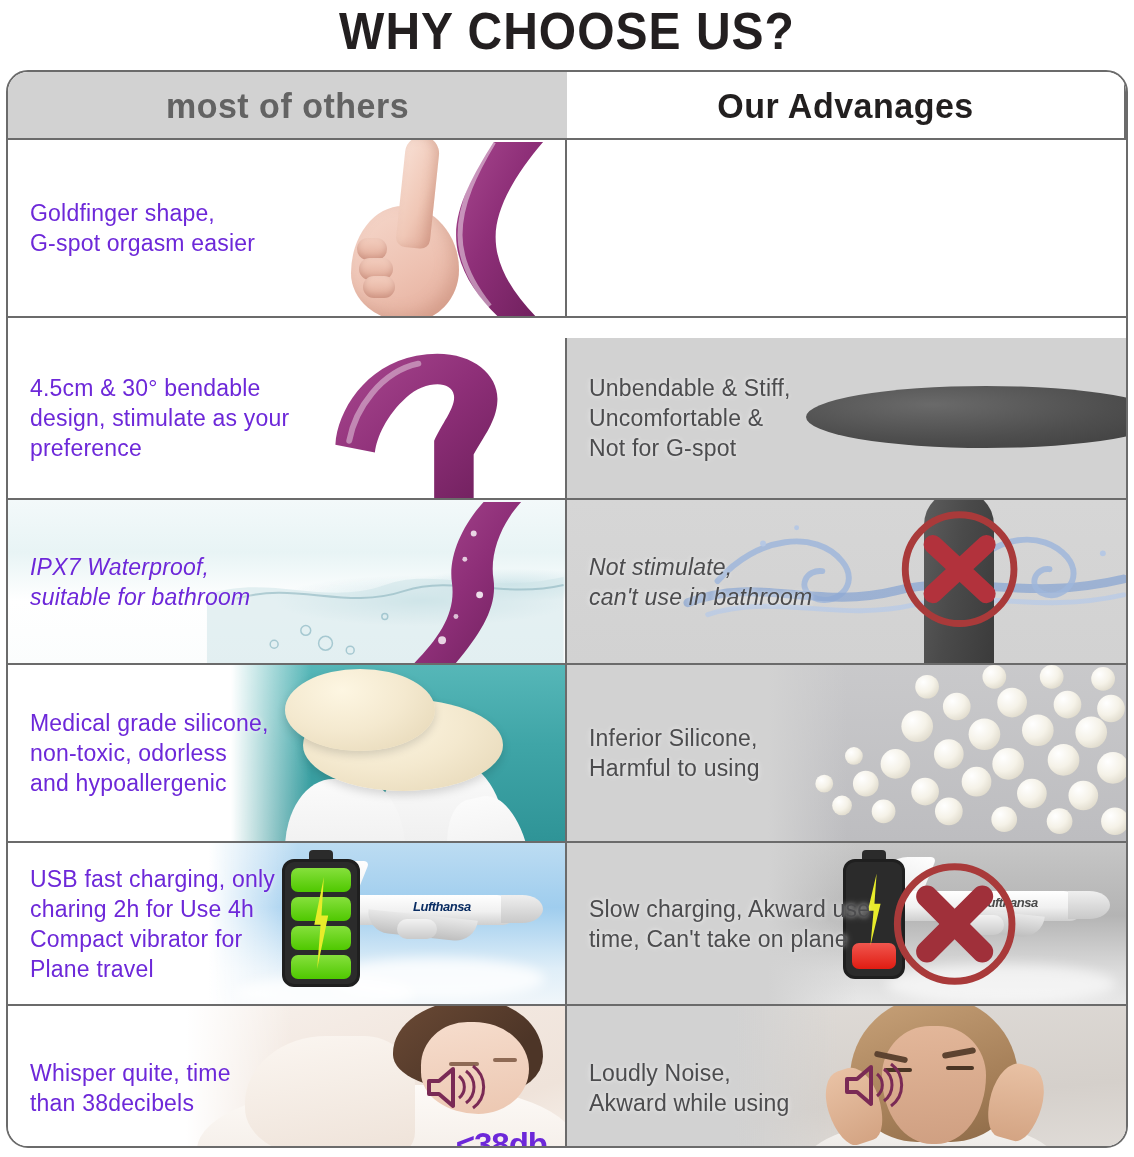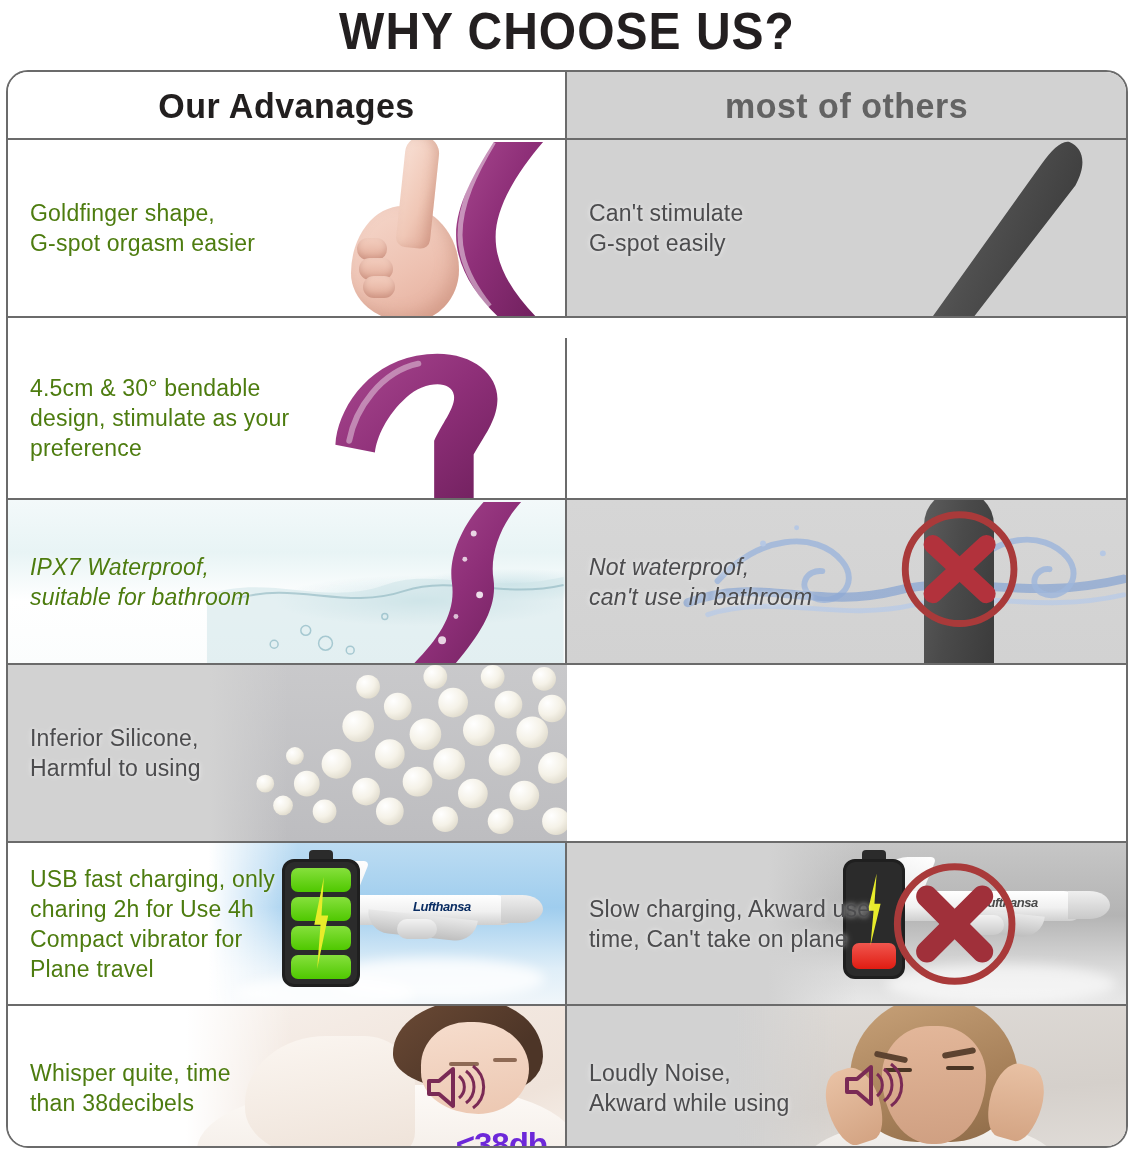--- a/index.html
+++ b/index.html
@@ -83,21 +83,21 @@
   .hdr-right { color: #636363; }
 
   
   .cell-body { display: flex; align-items: center; height: 100%; }
   .celltext {
     position: relative;
     z-index: 5;
     padding-left: 22px;
     font-size: 23px;
     line-height: 30px;
-    color: #4d7c0f;
+    color: #6d28d9;
     letter-spacing: 0.2px;
     white-space: pre-line;
     text-shadow: 0 0 4px rgba(255,255,255,.55), 0 0 8px rgba(255,255,255,.4);
   }
   .cell.right .celltext { color: #4c4c4e; }
 
   .art { position: absolute; inset: 0; z-index: 1; pointer-events: none; }
 
   
   .row.r1 { height: 178px; }
@@ -344,25 +344,25 @@
 </head>
 <body>
 
 <div class="page">
 
   <div class="title">WHY CHOOSE US?</div>
 
   <div class="table">
 
     <div class="row header">
+      <div class="cell right">
+        <span class="hdr-text hdr-right">most of others</span>
+      </div>
       <div class="cell left">
         <span class="hdr-text hdr-left">Our Advanages</span>
-      </div>
-      <div class="cell right">
-        <span class="hdr-text hdr-right">most of others</span>
       </div>
     </div>
 
     <div class="row r1">
       <div class="cell left">
         <div class="art">
           <svg viewBox="0 0 561 178" style="position:absolute;inset:0;width:100%;height:100%">
             <defs>
               <linearGradient id="pw1" x1="0" y1="0" x2="1" y2="1">
                 <stop offset="0" stop-color="#a8488f"></stop>
@@ -382,38 +382,20 @@
             <div class="knuck k2"></div>
             <div class="knuck k3"></div>
           </div>
         </div>
         <div class="cell-body">
           <div class="celltext">Goldfinger shape,
 G-spot orgasm easier</div>
         </div>
       </div>
 
-      <div class="cell right">
-        <div class="art">
-          <svg viewBox="0 0 561 178" style="position:absolute;inset:0;width:100%;height:100%">
-            <defs>
-              <linearGradient id="gw1" x1="0" y1="0" x2="1" y2="0.5">
-                <stop offset="0" stop-color="#6a6a6a"></stop>
-                <stop offset="0.5" stop-color="#4f4f4f"></stop>
-                <stop offset="1" stop-color="#3b3b3b"></stop>
-              </linearGradient>
-            </defs>
-            <path d="M506 2 C 520 8, 524 24, 512 46 L 410 178 L 368 178 L 478 24 C 488 10, 498 0, 506 2 Z" fill="url(#gw1)"></path>
-          </svg>
-        </div>
-        <div class="cell-body">
-          <div class="celltext">Can't stimulate
-G-spot easily</div>
-        </div>
-      </div>
     </div>
 
     <div class="row r2">
       <div class="cell left">
         <div class="art">
           <svg viewBox="0 0 561 162" style="position:absolute;inset:0;width:100%;height:100%">
             <defs>
               <linearGradient id="pw2" x1="0" y1="0" x2="1" y2="1">
                 <stop offset="0" stop-color="#a8488f"></stop>
                 <stop offset="0.5" stop-color="#8e2f78"></stop>
@@ -424,20 +406,30 @@
             <path d="M344 104 C 350 72, 376 34, 414 26" stroke="rgba(255,255,255,.4)" stroke-width="6" fill="none" stroke-linecap="round"></path>
           </svg>
         </div>
         <div class="cell-body">
           <div class="celltext">4.5cm &amp; 30° bendable
 design, stimulate as your
 preference</div>
         </div>
       </div>
 
+      <div class="cell right">
+        <div class="art">
+          <div class="dark-ellipse"></div>
+        </div>
+        <div class="cell-body">
+          <div class="celltext">Unbendable &amp; Stiff,
+Uncomfortable &amp;
+Not for G-spot</div>
+        </div>
+      </div>
     </div>
 
     <div class="row r3">
       <div class="cell left">
         <div class="art waterbg"></div>
         <div class="art">
           <div class="watersplash"></div>
           <svg viewBox="0 0 561 165" style="position:absolute;inset:0;width:100%;height:100%">
             <path d="M200 96 C 260 74, 320 108, 380 86 C 430 68, 480 96, 561 78 L 561 165 L 200 165 Z" fill="rgba(206,228,232,.55)"></path>
             <path d="M230 100 C 290 82, 340 112, 400 92 C 450 76, 500 100, 561 86" stroke="rgba(140,180,190,.6)" stroke-width="2" fill="none"></path>
@@ -491,27 +483,44 @@
         <div class="art">
           <svg viewBox="0 0 561 165" style="position:absolute;inset:0;width:100%;height:100%">
             <circle cx="395" cy="70" r="55" fill="none" stroke="#a93a3a" stroke-width="7"></circle>
             <g stroke="#b2323c" stroke-width="19" stroke-linecap="round">
               <line x1="368" y1="45" x2="422" y2="95"></line>
               <line x1="422" y1="45" x2="368" y2="95"></line>
             </g>
           </svg>
         </div>
         <div class="cell-body">
-          <div class="celltext">Not waterproof,
+          <div class="celltext">Not stimulate,
 can't use in bathroom</div>
         </div>
       </div>
     </div>
 
     <div class="row r4">
+      <div class="cell left">
+        <div class="art">
+          <div class="scrubsbg"></div>
+        </div>
+        <div class="art">
+          <div class="glove" style="right:60px;bottom:-30px;width:130px;height:110px;"></div>
+          <div class="glove" style="right:160px;bottom:-38px;width:120px;height:100px;"></div>
+          <div class="implant" style="right:62px;top:34px;width:200px;height:92px;"></div>
+          <div class="implant" style="right:130px;top:4px;width:150px;height:82px;"></div>
+          <div class="glove" style="right:40px;bottom:-46px;width:80px;height:90px;transform:rotate(-12deg)"></div>
+        </div>
+        <div class="cell-body">
+          <div class="celltext">Medical grade silicone,
+non-toxic, odorless
+and hypoallergenic</div>
+        </div>
+      </div>
 
       <div class="cell right">
         <div class="art">
           <div class="pelletsbg"></div>
         </div>
         <div class="art">
           <svg viewBox="0 0 561 178" style="position:absolute;inset:0;width:100%;height:100%">
             <defs>
               <radialGradient id="pg" cx="0.34" cy="0.3" r="0.8">
                 <stop offset="0" stop-color="#ffffff"></stop>

